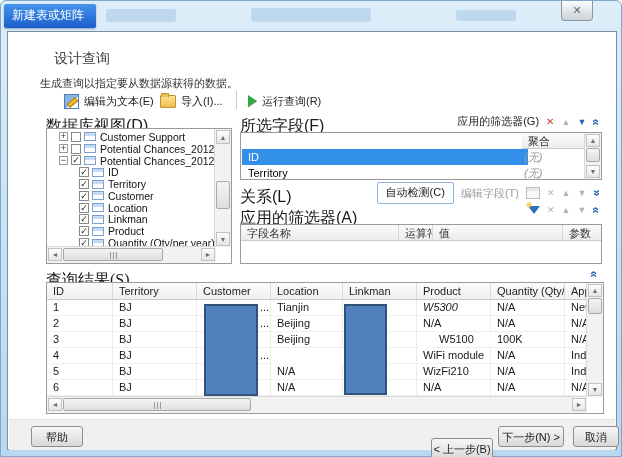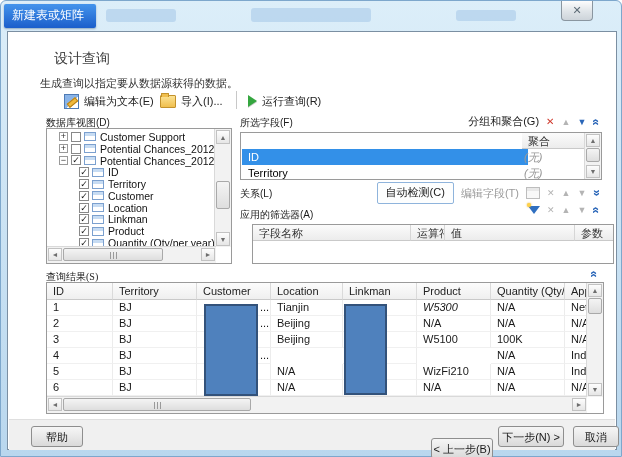--- a/index.html
+++ b/index.html
@@ -31,21 +31,21 @@
   .icon-edit:after{content:"";position:absolute;left:2px;top:5px;width:9px;height:3px;
     background:#f0b93c;transform:rotate(-40deg);border:1px solid #b7821a;}
   .icon-folder{width:14px;height:11px;display:inline-block;position:relative;
     background:linear-gradient(#fbe294,#f0bf4e);border:1px solid #c3922c;border-radius:1px;}
   .icon-folder:before{content:"";position:absolute;left:0;top:-3px;width:6px;height:3px;
     background:#f0bf4e;border:1px solid #c3922c;border-bottom:none;border-radius:1px 1px 0 0;}
   .icon-run{width:0;height:0;display:inline-block;border-left:9px solid #35a63f;
     border-top:6px solid transparent;border-bottom:6px solid transparent;
     filter:drop-shadow(0 1px 0 rgba(0,0,0,.2));}
   
-  .sec-label{position:absolute;font-size:10px;color:#1a1a1a;text-align:right;}
+  .sec-label{position:absolute;font-size:16px;color:#1a1a1a;text-align:right;}
   .act-row{position:absolute;display:flex;align-items:center;gap:7px;font-size:11px;}
   .mini{font-size:9px;display:inline-block;line-height:10px;}
   .red-x{color:#cf3a2d;font-size:10px;}
   .gray{color:#b4b4b4;}
   .blue{color:#2a66b8;}
   .chev{display:inline-block;font-size:12px;color:#2a66b8;transform:rotate(90deg);font-weight:bold;}
   .chev.down{transform:rotate(-90deg);}
   .icon-funnel{width:0;height:0;display:inline-block;position:relative;
     border-left:6px solid transparent;border-right:6px solid transparent;
     border-top:8px solid #2f6fc0;}
@@ -200,21 +200,21 @@
           <span class="grip" style="left:46px;top:3px;"></span>
             <span class="grip" style="left:49px;top:3px;"></span>
             <span class="grip" style="left:52px;top:3px;"></span>
         </div>
         <div class="sb-btn" style="right:1px;top:1px;width:14px;height:13px;line-height:12px;">►</div>
       </div>
     </div>
 
     <div class="sec-label" style="left:232px;top:84px;">所选字段(F)</div>
     <div class="act-row" style="right:16px;top:82px;">
-      <span style="color:#1a1a1a;">分组和聚合(G)</span>
+      <span style="color:#1a1a1a;">应用的筛选器(G)</span>
       <span class="mini red-x">✕</span>
       <span class="mini gray">▲</span>
       <span class="mini blue">▼</span>
       <span class="chev">«</span>
     </div>
     <div class="panel" style="left:232px;top:100px;width:362px;height:48px;">
       <div class="hdr-cell" style="left:281px;width:64px;">聚合</div>
       <div class="hdr-cell" style="left:345px;width:16px;border-right:none;"></div>
       <div id="sf-body">
           <div class="sf-row" style="top: 16px;">
@@ -245,21 +245,21 @@
     </div>
 
     <div class="sec-label" style="left:232px;top:176px;">应用的筛选器(A)</div>
     <div class="act-row" style="right:16px;top:171px;">
       <span class="icon-funnel"></span>
       <span class="mini gray">✕</span>
       <span class="mini gray">▲</span>
       <span class="mini gray">▼</span>
       <span class="chev">«</span>
     </div>
-    <div class="panel" style="left:232px;top:192px;width:362px;height:40px;margin-left:12px;">
+    <div class="panel" style="left:232px;top:192px;width:362px;height:40px;">
       <div id="flt-header">
           <div class="hdr-cell" style="left: 0px; width: 158px;">字段名称</div>
           <div class="hdr-cell" style="left: 158px; width: 34px;">运算符</div>
           <div class="hdr-cell" style="left: 192px; width: 130px;">值</div>
           <div class="hdr-cell" style="left: 322px; width: 38px; border-right: none; padding-right: 6px;">参数</div>
         </div>
     </div>
 
     <div class="sec-label" style="left:38px;top:238px;font-family:Liberation Serif, serif;">查询结果(S)</div>
     <span class="chev" style="position:absolute;right:18px;top:235px;">«</span>
@@ -294,29 +294,30 @@
             <div class="qr-cell" style="left: 370px; width: 74px;">N/A</div>
             <div class="qr-cell" style="left: 444px; width: 74px;">N/A</div>
             <div class="qr-cell" style="left: 518px; width: 22px;">N/A</div>
           </div>
           <div class="qr-row" style="top: 32px;">
             <div class="qr-cell" style="left: 0px; width: 66px;">3</div>
             <div class="qr-cell" style="left: 66px; width: 84px;">BJ</div>
             <div class="qr-cell" style="left: 150px; width: 74px; padding-left: 63px;"></div>
             <div class="qr-cell" style="left: 224px; width: 72px;">Beijing</div>
             <div class="qr-cell" style="left: 296px; width: 74px;"></div>
-            <div class="qr-cell" style="left: 370px; width: 74px;">W5100</div>
+            <div class="qr-cell" style="left: 386px; width: 74px;">W5100</div>
             <div class="qr-cell" style="left: 444px; width: 74px;">100K</div>
             <div class="qr-cell" style="left: 518px; width: 22px;">N/A</div>
           </div>
           <div class="qr-row" style="top: 48px;">
             <div class="qr-cell" style="left: 0px; width: 66px;">4</div>
             <div class="qr-cell" style="left: 66px; width: 84px;">BJ</div>
             <div class="qr-cell" style="left: 150px; width: 74px; padding-left: 63px;">...</div>
             <div class="qr-cell" style="left: 296px; width: 74px;"></div>
+            <div class="qr-cell" style="left: 370px; width: 74px;">WiFi module</div>
             <div class="qr-cell" style="left: 444px; width: 74px;">N/A</div>
             <div class="qr-cell" style="left: 518px; width: 22px;">Indu</div>
           </div>
           <div class="qr-row" style="top: 64px;">
             <div class="qr-cell" style="left: 0px; width: 66px;">5</div>
             <div class="qr-cell" style="left: 66px; width: 84px;">BJ</div>
             <div class="qr-cell" style="left: 150px; width: 74px; padding-left: 63px;"></div>
             <div class="qr-cell" style="left: 224px; width: 72px;">N/A</div>
             <div class="qr-cell" style="left: 296px; width: 74px;"></div>
             <div class="qr-cell" style="left: 370px; width: 74px;">WizFi210</div>

